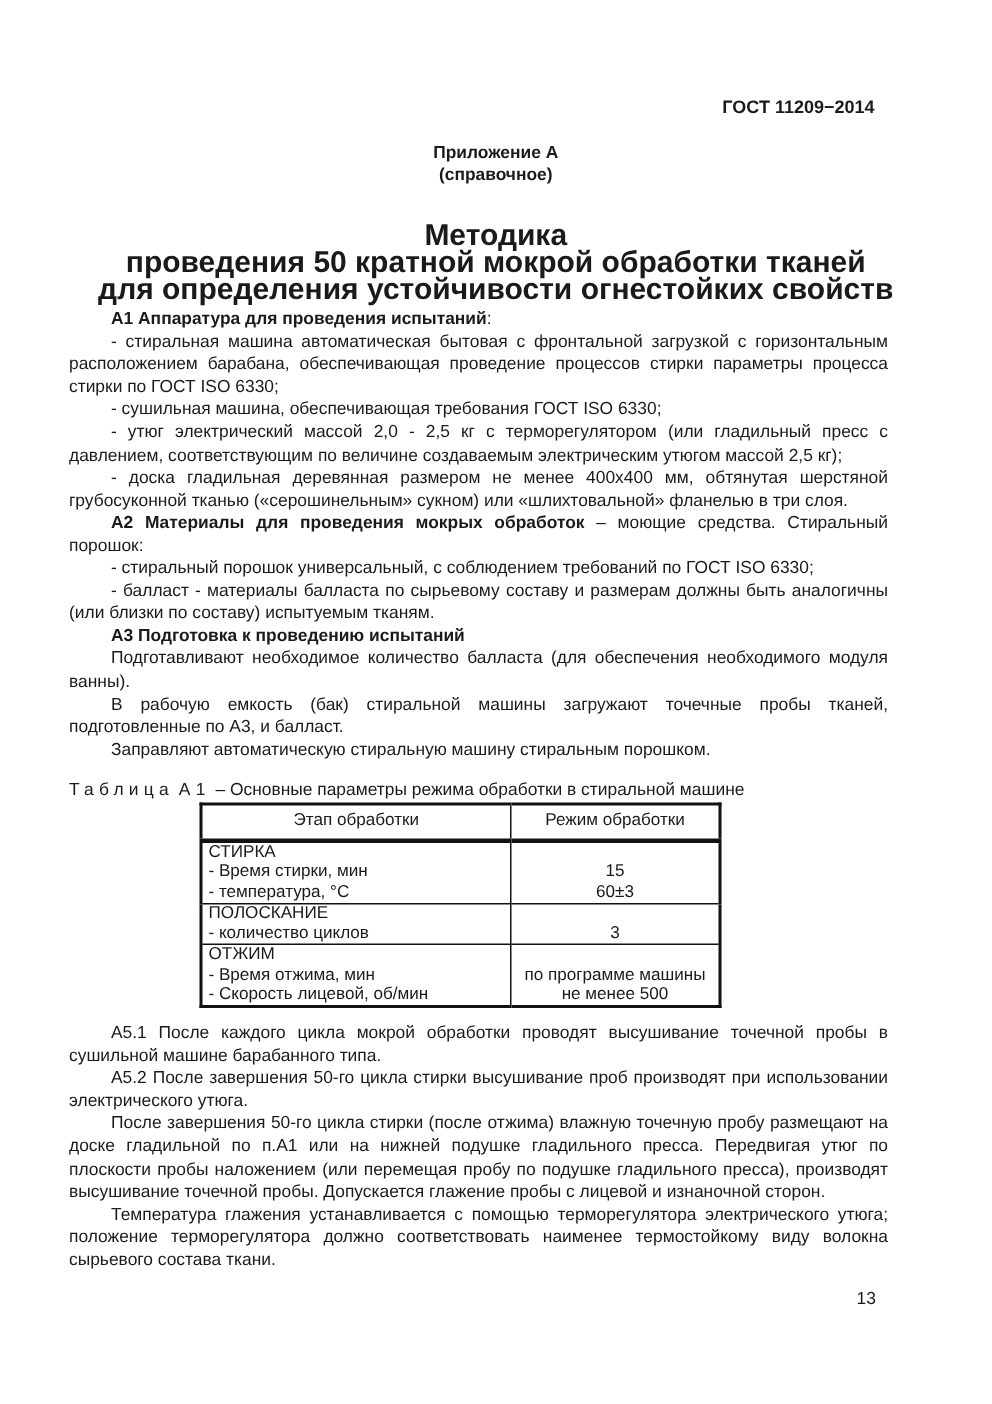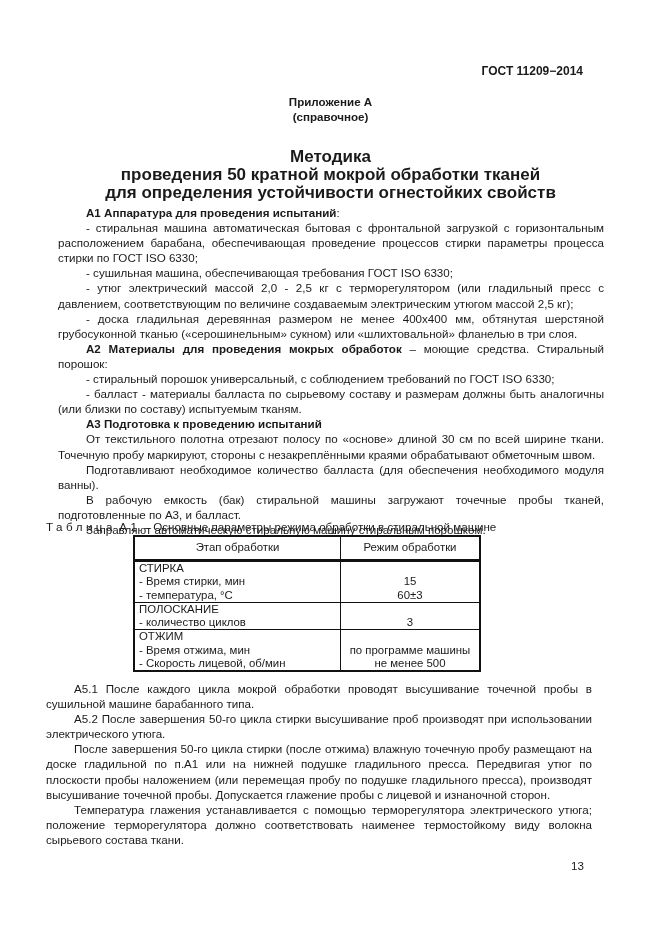--- a/index.html
+++ b/index.html
@@ -2,22 +2,22 @@
 <html><head>
 <meta charset="utf-8">
 <style>
   html, body { margin: 0; padding: 0; background: #ffffff; }
   body { width: 661px; height: 936px; position: relative; overflow: hidden;
          font-family: "Liberation Sans", sans-serif; color: #1a1a1a; font-size: 11.6px; }
   .page { position: absolute; left: 0; top: 0; width: 661px; height: 936px; }
   .doc-id { position: absolute; right: 78px; top: 64px; font-weight: bold; font-size: 12px; }
   .center { position: absolute; left: 0; width: 661px; text-align: center; font-weight: bold; }
   .appendix-title { top: 94px; font-size: 11.6px; line-height: 15px; }
-  .method-title { top: 148px; font-size: 17px; line-height: 18px; }
-  .body { position: absolute; left: 58px; width: 546px; top: 205px; line-height: 15.1px; text-align: justify; }
+  .method-title { top: 148px; font-size: 20px; line-height: 18px; }
+  .body { position: absolute; left: 46px; width: 546px; top: 205px; line-height: 15.1px; text-align: justify; }
   .body p { margin: 0; }
   .ind { text-indent: 28px; }
   .b { font-weight: bold; }
   .tcap { position: absolute; left: 46px; top: 520px; font-size: 11.6px; }
   .tcap .sp { letter-spacing: 3.5px; }
   table.t { position: absolute; left: 133px; top: 535px; width: 348px; border-collapse: collapse; font-size: 11.4px; }
   table.t td, table.t th { border: 1px solid #111; padding: 0 4px; vertical-align: top; line-height: 13.3px; font-weight: normal; }
   table.t thead th { border-top: 2px solid #111; border-bottom: 3px solid #111; height: 22px; vertical-align: middle; text-align: center; }
   table.t td.c2 { text-align: center; }
   table.t tbody tr:last-child td { border-bottom: 2px solid #111; }
@@ -51,21 +51,20 @@
     <p class="ind">- стиральная машина автоматическая бытовая с фронтальной загрузкой с горизонтальным расположением барабана, обеспечивающая проведение процессов стирки параметры процесса стирки по ГОСТ  ISO 6330;</p>
     <p class="ind">- сушильная машина, обеспечивающая требования  ГОСТ ISO 6330;</p>
     <p class="ind">- утюг электрический массой 2,0 - 2,5 кг  с терморегулятором (или гладильный пресс с давлением, соответствующим по величине создаваемым электрическим утюгом массой 2,5 кг);</p>
     <p class="ind">- доска гладильная деревянная размером не менее 400x400 мм, обтянутая шерстяной грубосуконной тканью («серошинельным» сукном) или «шлихтовальной» фланелью  в три слоя.</p>
 
     <p class="ind"><span class="b">А2 Материалы для проведения мокрых обработок</span><span> – моющие средства. Стиральный порошок:</span></p>
     <p class="ind">- стиральный порошок универсальный, с соблюдением требований  по ГОСТ ISO 6330;</p>
     <p class="ind">- балласт -  материалы балласта по сырьевому составу и размерам должны быть аналогичны (или близки по составу) испытуемым тканям.</p>
 
     <p class="ind b">А3  Подготовка к проведению испытаний</p>
-    <p class="ind">От текстильного полотна отрезают полосу по «основе» длиной 30 см по всей ширине ткани. Точечную пробу маркируют, стороны с незакреплёнными краями обрабатывают обметочным швом.</p>
     <p class="ind">Подготавливают необходимое количество балласта (для обеспечения необходимого модуля ванны).</p>
 
     <p class="ind">В рабочую емкость (бак) стиральной машины загружают точечные пробы тканей, подготовленные по  А3, и балласт.</p>
     <p class="ind">Заправляют автоматическую стиральную машину стиральным порошком.</p>
   </div>
 
   <div class="tcap">
     <span class="sp">Таблица</span>
     <span class="sp">А1</span>
     <span>– Основные параметры режима обработки в стиральной машине</span>

